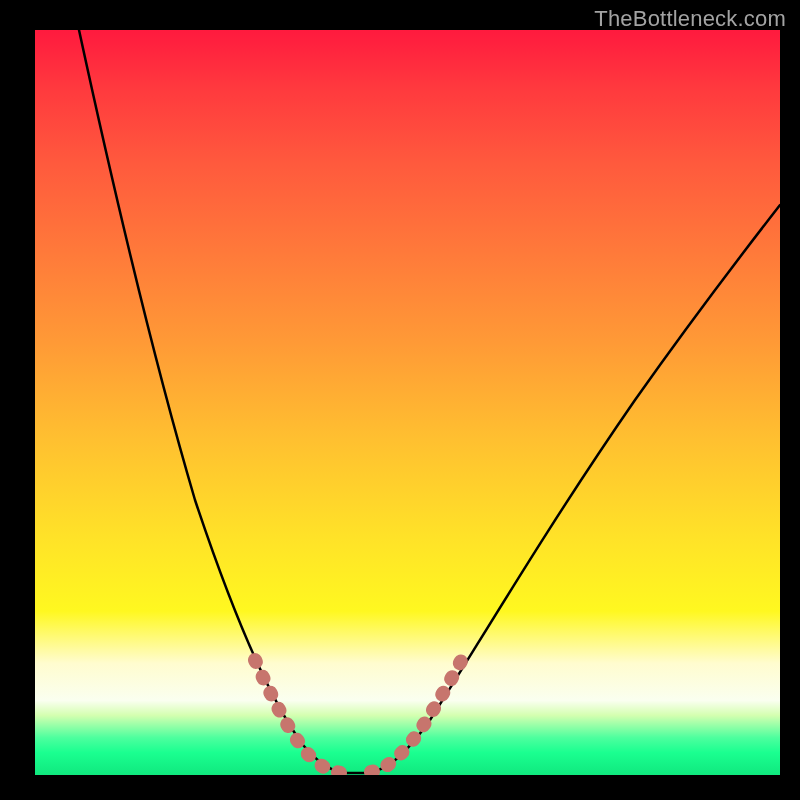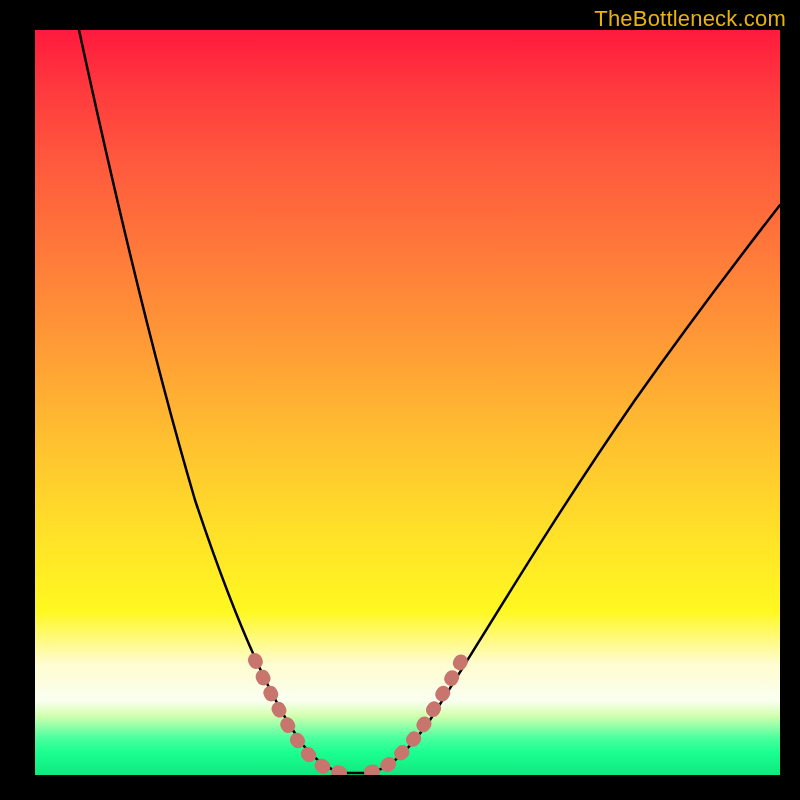--- a/index.html
+++ b/index.html
@@ -39,21 +39,21 @@
       #d4ffb0 92%,
       #4dff9e 95%,
       #1aff90 97%,
       #10e87e 100%
     );
   }
   .watermark {
     position: absolute;
     top: 6px;
     right: 14px;
-    color: #eab308;
+    color: #a3a3a3;
     font-size: 22px;
     letter-spacing: 0.2px;
     font-weight: 500;
   }
   svg.curve {
     position: absolute;
     left: 0;
     top: 0;
     width: 745px;
     height: 745px;

